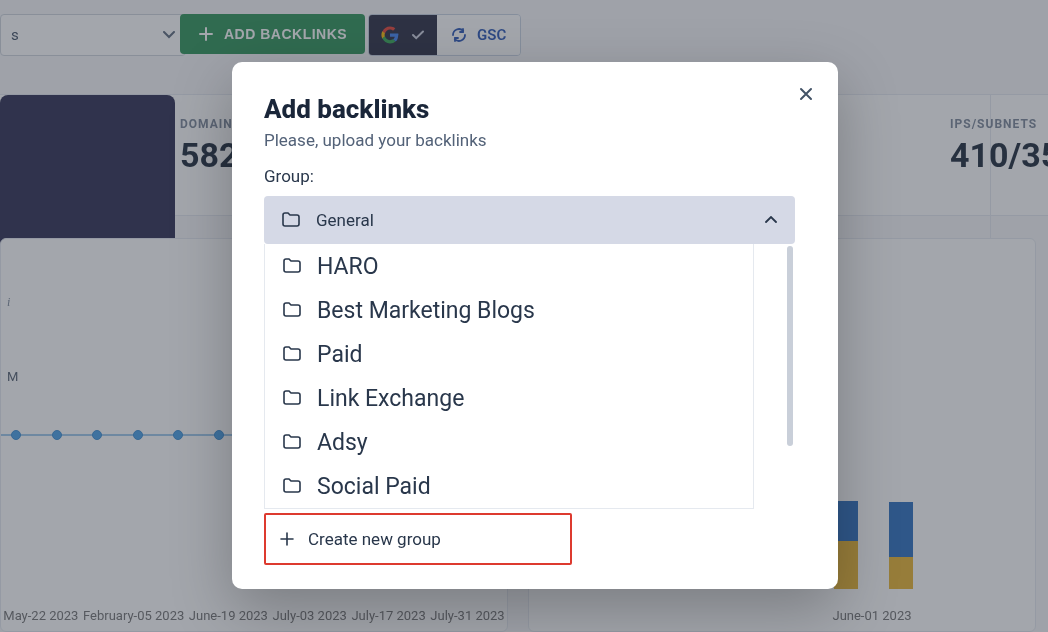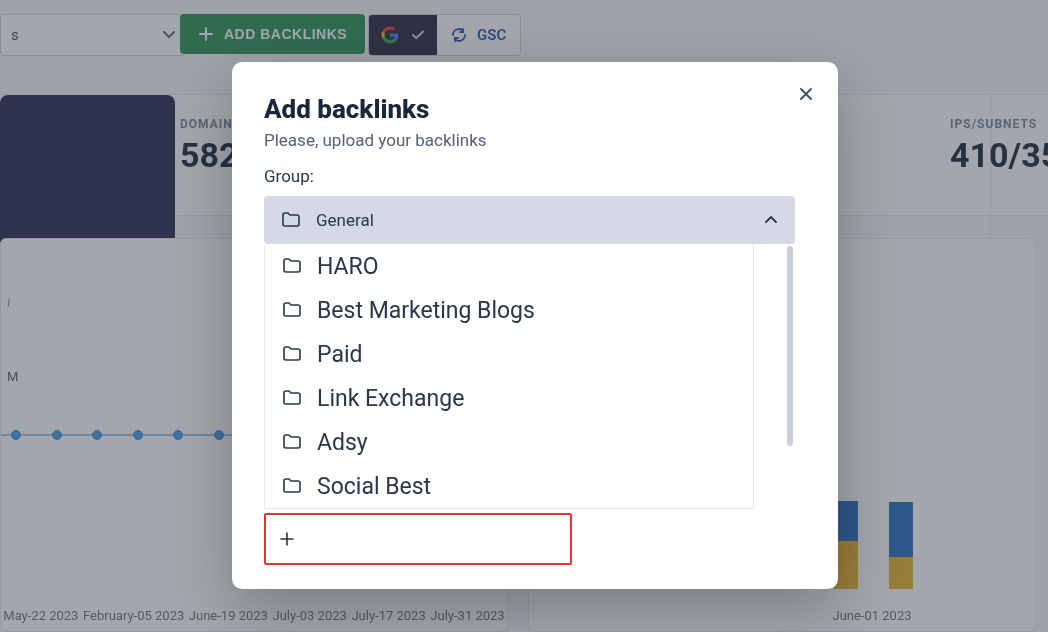--- a/index.html
+++ b/index.html
@@ -562,27 +562,28 @@
             </svg>
           </span>
         <span>Adsy</span>
       </div>
       <div class="opt">
         <span class="folder">
             <svg width="18" height="16" viewBox="0 0 18 16">
               <path d="M1 3a2 2 0 0 1 2-2h3l2 2h7a2 2 0 0 1 2 2v7a2 2 0 0 1-2 2H3a2 2 0 0 1-2-2V3z" fill="none" stroke="#29374b" stroke-width="1.6"></path>
             </svg>
           </span>
-        <span>Social Best</span>
+        <span>Social Paid</span>
       </div>
     </div>
     <div class="option-scrollbar"></div>
   </div>
 
   <div class="create-row">
     <span class="plus-thin">
       <svg width="14" height="14" viewBox="0 0 14 14">
           <path d="M7 1v12M1 7h12" stroke="#29374b" stroke-width="1.6" stroke-linecap="round"></path>
         </svg>
     </span>
+    <span>Create new group</span>
   </div>
 
 </div>
 
 </body></html>

